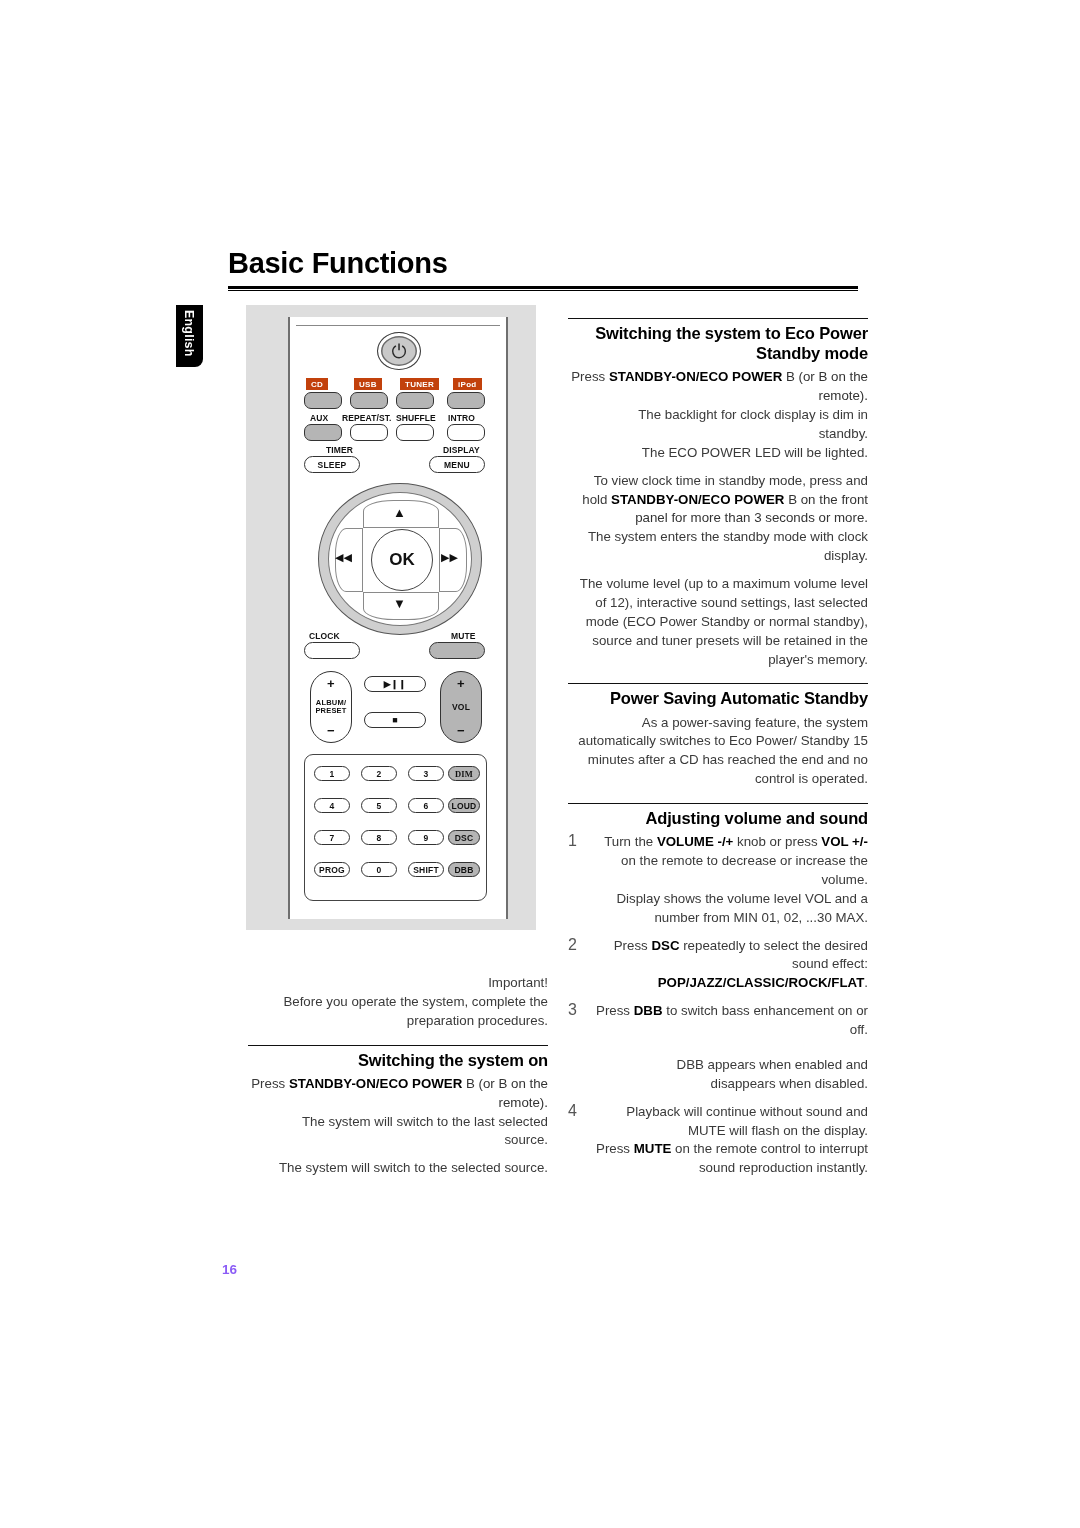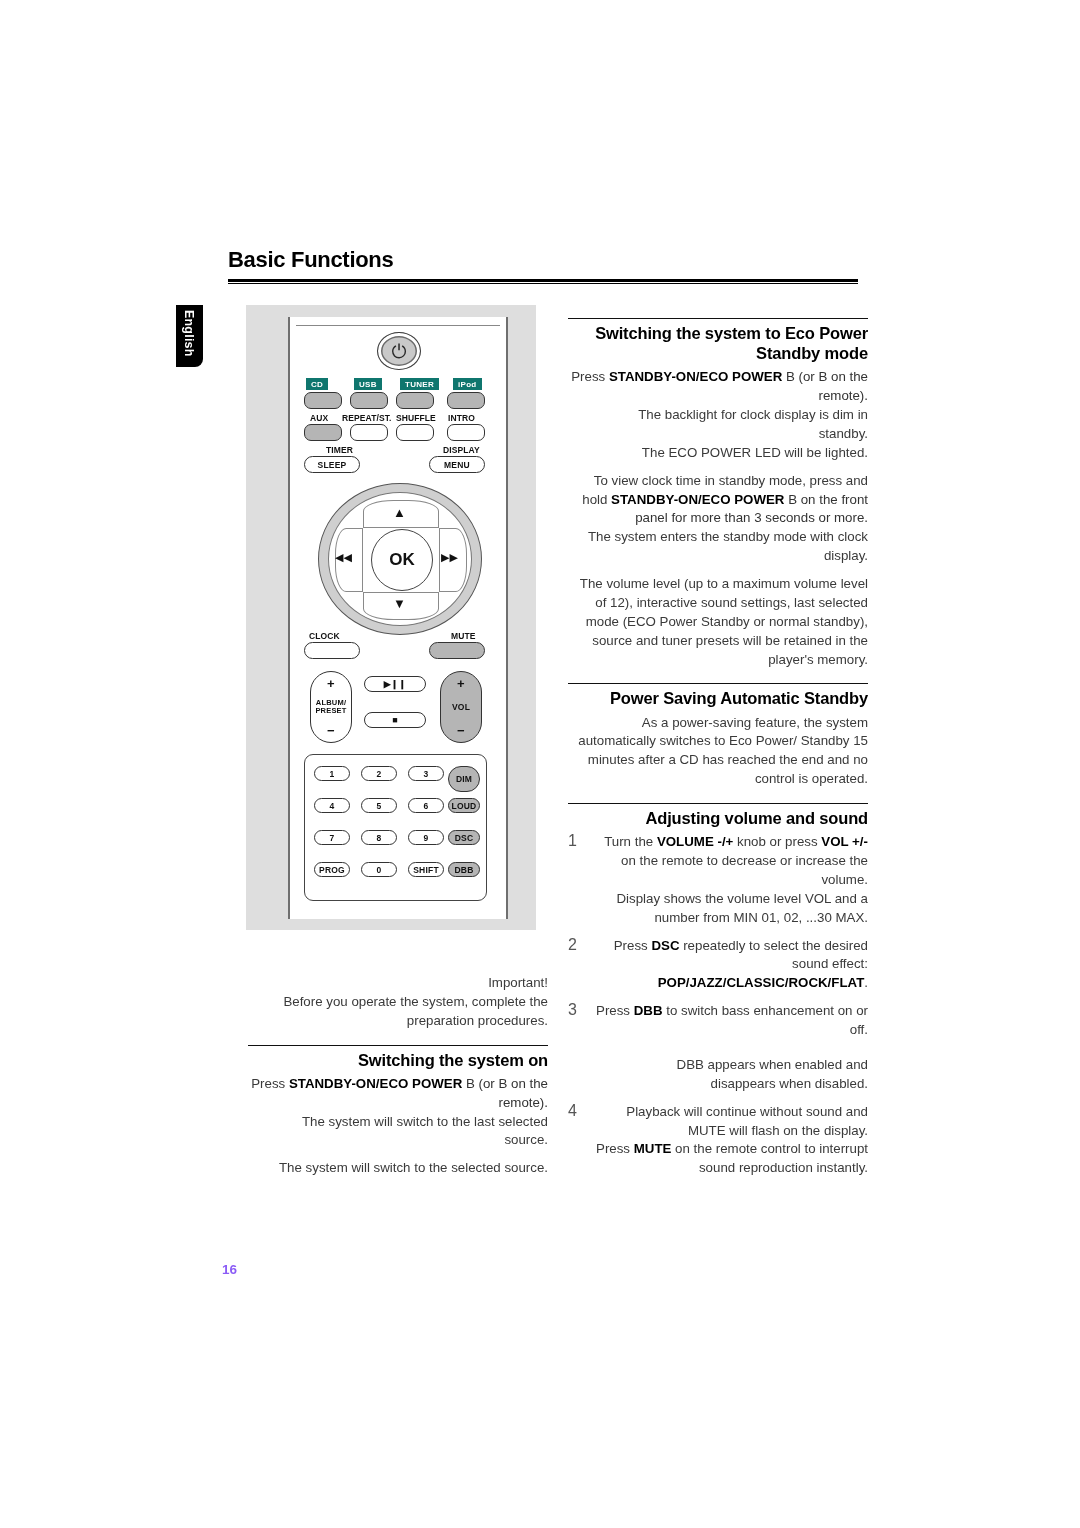--- a/index.html
+++ b/index.html
@@ -25,21 +25,21 @@
   }
 
   
   #title-block {
     position: absolute;
     left: 228px;
     top: 248px;
     width: 630px;
   }
   #page-title {
-    font-size: 22px;
+    font-size: 29px;
     font-weight: bold;
     letter-spacing: -0.3px;
     color: #000;
     margin: 0;
     line-height: 1.05;
   }
   #title-rule {
     margin-top: 8px;
     border-top: 3px solid #000;
     border-bottom: 1px solid #000;
@@ -132,21 +132,21 @@
   .lbl {
     position: absolute;
     font-size: 8.5px;
     font-weight: bold;
     color: #111;
     white-space: nowrap;
     letter-spacing: 0.1px;
   }
   .badge {
     position: absolute;
-    background: #0f766e;
+    background: #c2410c;
     color: #fff;
     font-size: 8px;
     font-weight: bold;
     padding: 1.5px 5px;
     letter-spacing: 0.3px;
     white-space: nowrap;
   }
 
   
   #power-btn {
@@ -337,21 +337,21 @@
           <span style="font-size:13px;">+</span>
           <span style="font-size:8.5px;">VOL</span>
           <span style="font-size:13px;">−</span>
         </div>
 
         <div style="position:absolute; left:8px; top:428px; width:181px; height:145px; border:1.4px solid #444; border-radius:9px;"></div>
 
         <div class="btn pill" style="left:18px;  top:440px; width:36px; height:15px;">1</div>
         <div class="btn pill" style="left:65px;  top:440px; width:36px; height:15px;">2</div>
         <div class="btn pill" style="left:112px; top:440px; width:36px; height:15px;">3</div>
-        <div class="btn gray pill" style="left:152px; top:440px; width:32px; height:26px;">DIM</div>
+        <div class="btn gray pill" style="left:152px; top:440px; width:32px; height:15px;font-family:Liberation Serif, serif;">DIM</div>
 
         <div class="btn pill" style="left:18px;  top:472px; width:36px; height:15px;">4</div>
         <div class="btn pill" style="left:65px;  top:472px; width:36px; height:15px;">5</div>
         <div class="btn pill" style="left:112px; top:472px; width:36px; height:15px;">6</div>
         <div class="btn gray pill" style="left:152px; top:472px; width:32px; height:15px;">LOUD</div>
 
         <div class="btn pill" style="left:18px;  top:504px; width:36px; height:15px;">7</div>
         <div class="btn pill" style="left:65px;  top:504px; width:36px; height:15px;">8</div>
         <div class="btn pill" style="left:112px; top:504px; width:36px; height:15px;">9</div>
         <div class="btn gray pill" style="left:152px; top:504px; width:32px; height:15px;">DSC</div>

